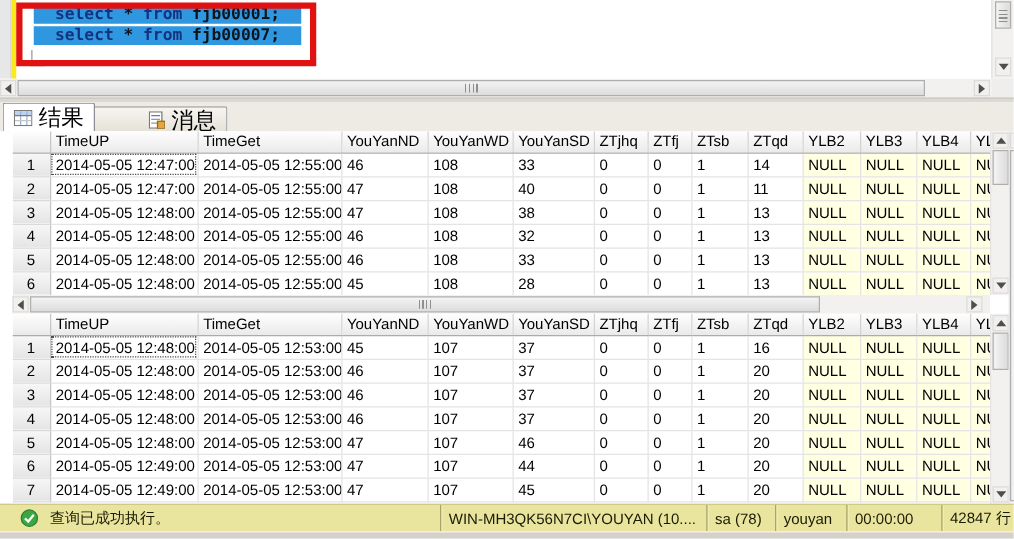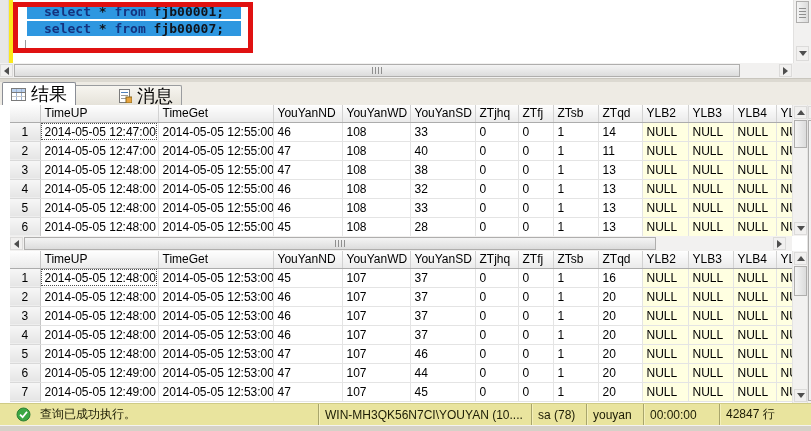--- a/index.html
+++ b/index.html
@@ -64,21 +64,21 @@
   .outer-vscroll { position:absolute; left:797px; top:0; width:14px; height:298px; background:#F2F1F0; border-left:1px solid #E5E4E3; }
 
   
   .statusbar { position:absolute; left:0; top:403px; width:811px; height:22px; background:#E9E49E; border-top:1px solid #CFCB86; display:flex; align-items:stretch; font-size:12px; color:#1C1C05; }
   .status-msg { flex:1; display:flex; align-items:center; gap:9px; padding-left:16px; }
   .status-pane { display:flex; align-items:center; padding:0 6px; border-left:1px solid #A8A56C; box-shadow:inset 1px 0 0 #F4F0B9; white-space:nowrap; overflow:hidden; }
   .sp-server { width:213px; }
   .sp-login  { width:55px; }
   .sp-db     { width:57px; }
   .sp-time   { width:76px;align-items:center; }
-  .sp-rows   { width:92px; }
+  .sp-rows   { width:58px; }
   .bottom-edge { position:absolute; left:0; top:425px; width:811px; height:6px; background:#D5D1C8; border-top:1px solid #F4F3F0; }
 
   .icon-svg { display:block; }
 </style>
 </head>
 <body>
 
 <div id="app">
 
   <div class="editor-pane">

